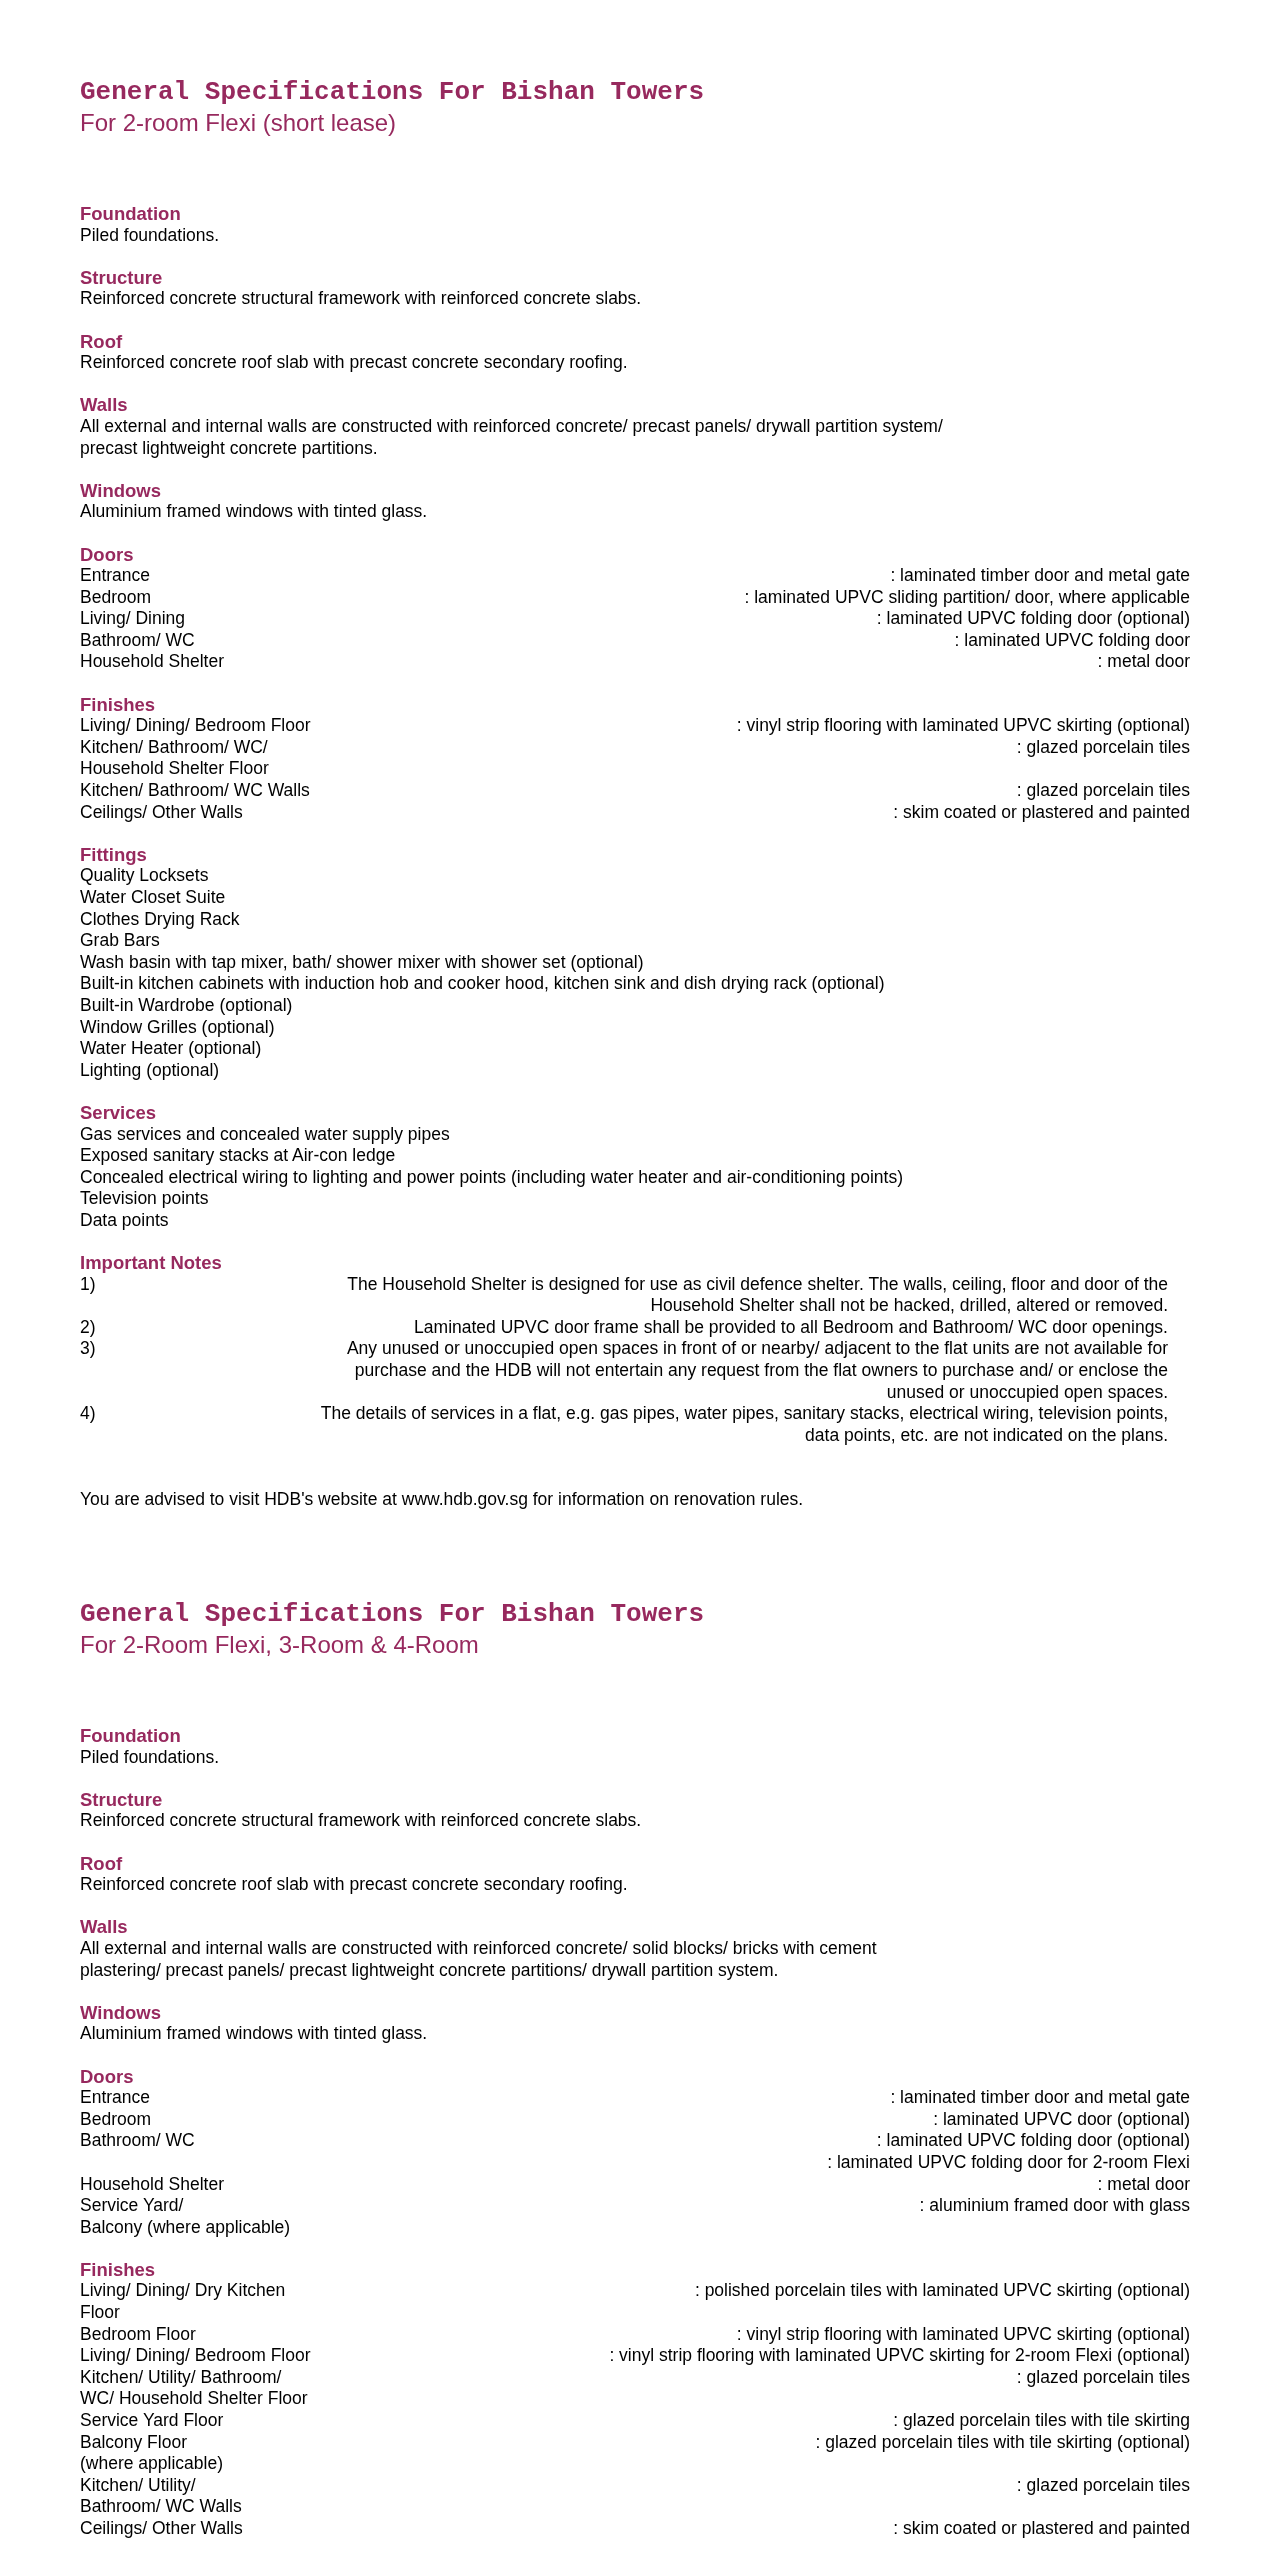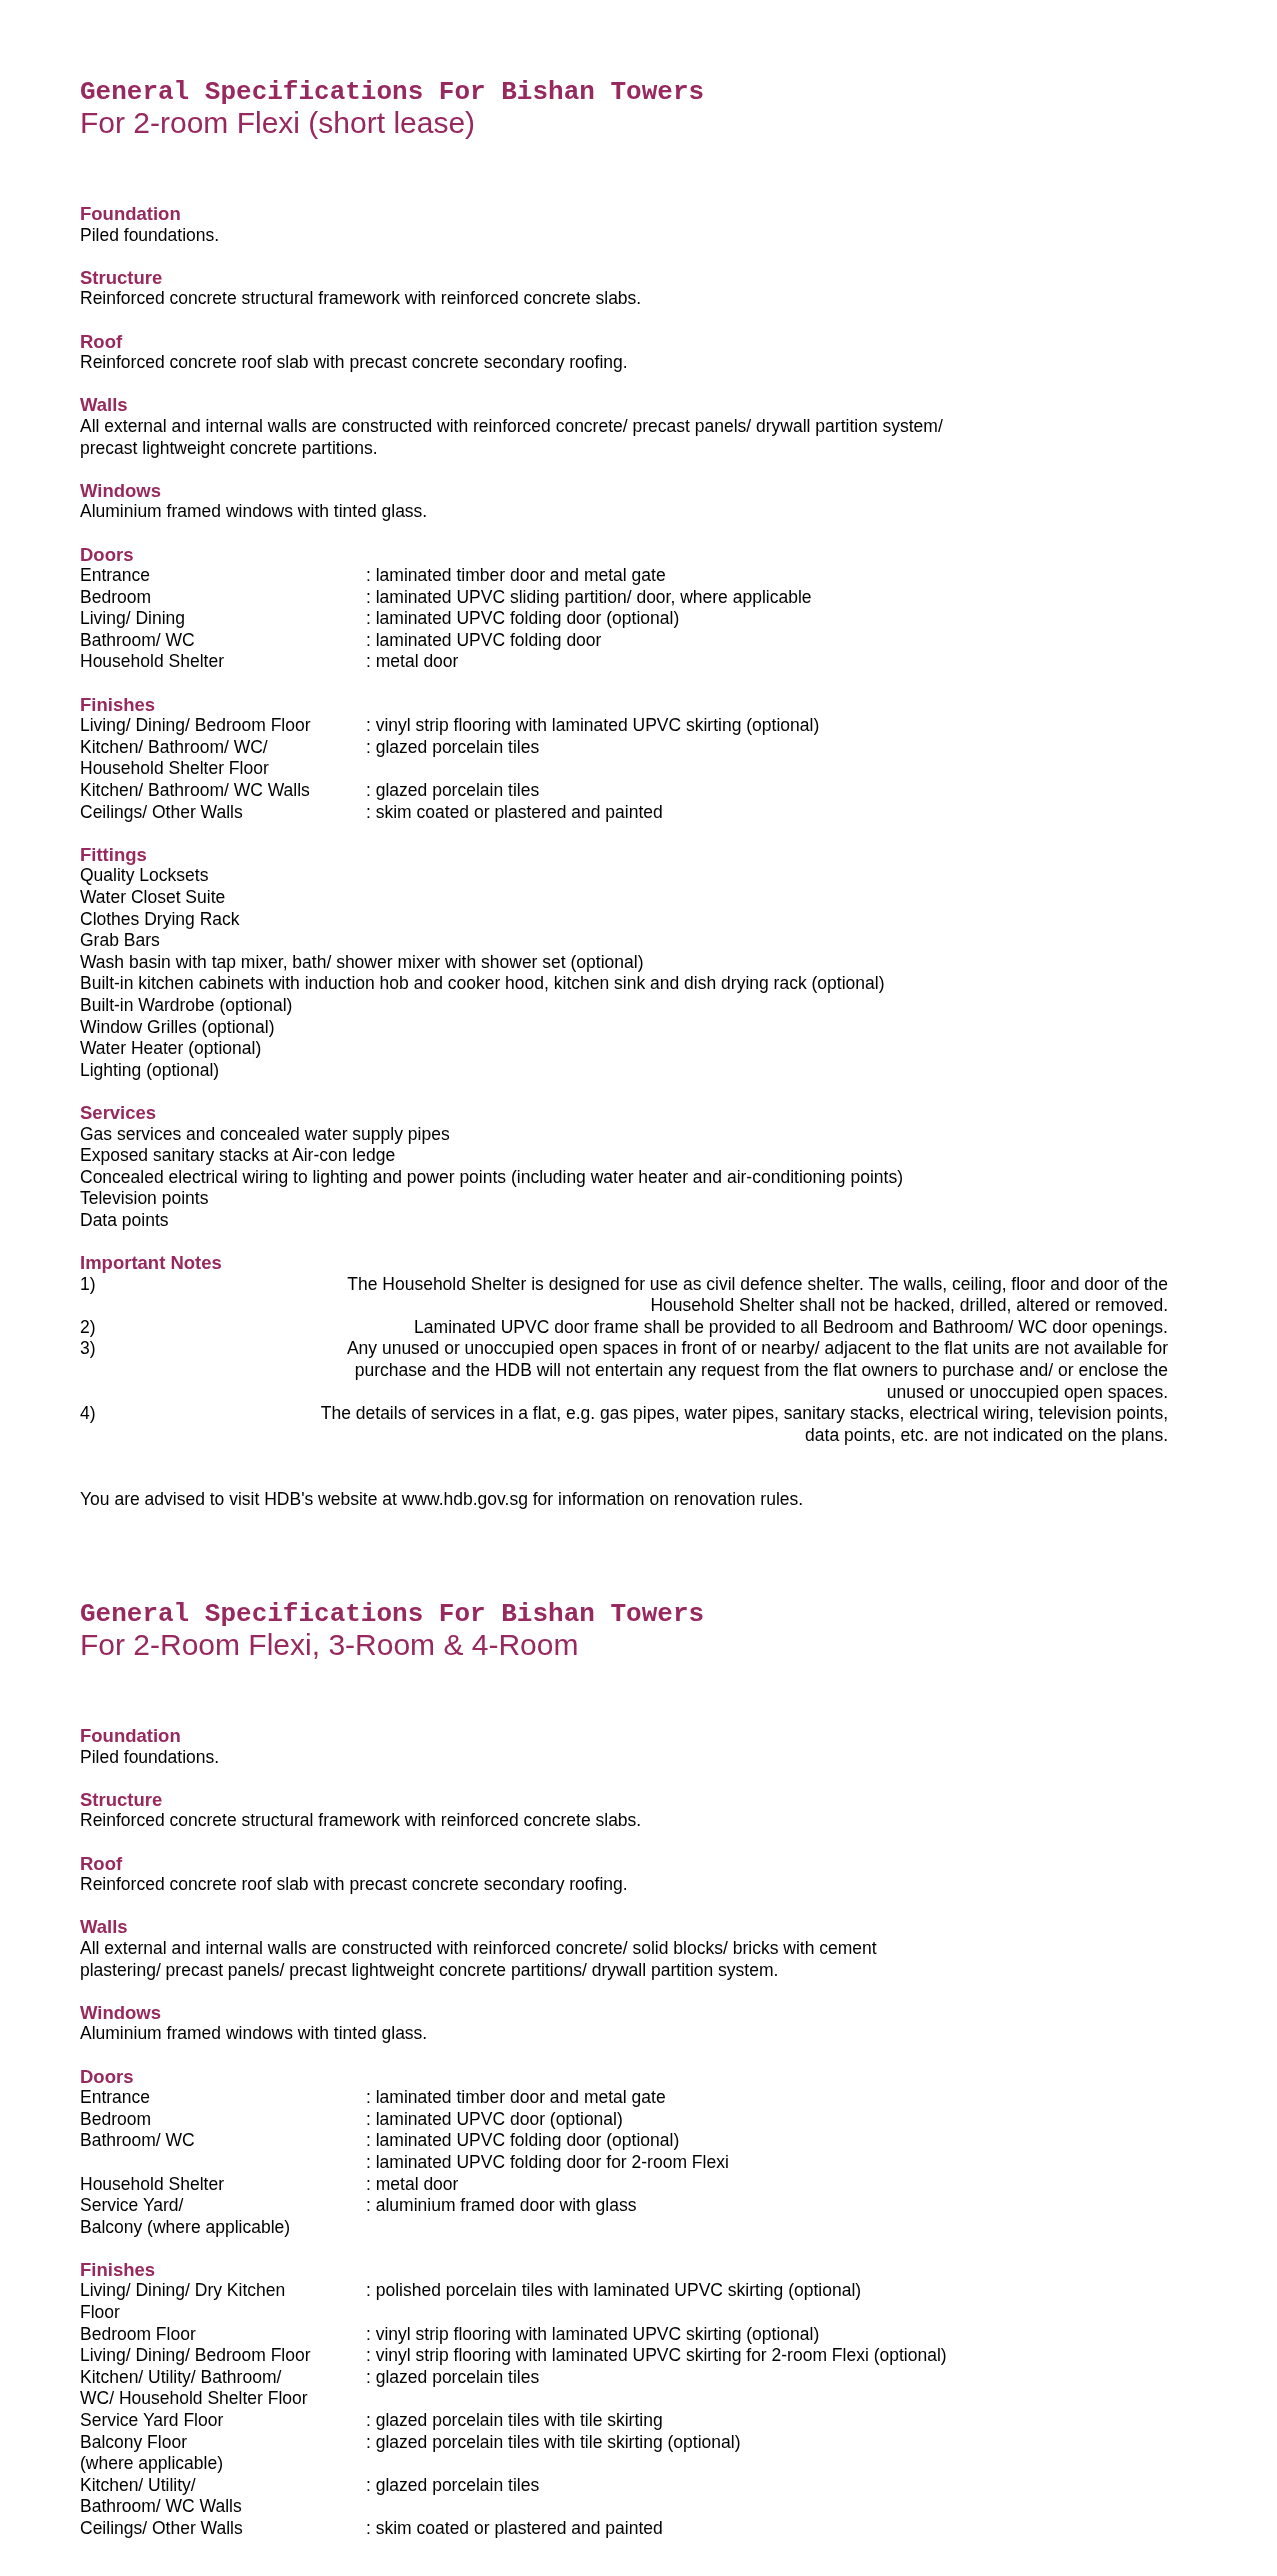--- a/index.html
+++ b/index.html
@@ -26,42 +26,42 @@
     color: var(--accent, #97295E);
     font-size: 26px;
     line-height: 31px;
     font-weight: bold;
     letter-spacing: 0;
     font-family: Liberation Mono, monospace;
   }
   .doc-subtitle {
     margin: 0 0 65px 0;
     color: var(--accent, #97295E);
-    font-size: 30px;
+    font-size: 24px;
     line-height: 30px;
     font-weight: normal;
   }
   section { margin-top: 20.6px; }
   .section-heading {
     margin: 0;
     color: var(--accent, #97295E);
     font-size: 18.5px;
     line-height: 21.6px;
     font-weight: bold;
   }
   .body-text, .list-line, .pair-label, .pair-val, .note-num, .note-body, .doc-footer {
     font-size: 17.5px;
     line-height: 21.6px;
   }
   p.body-text { margin: 0; white-space: pre-line; max-width: 1087px; }
 
   .pair-row { display: flex; align-items: flex-start; }
   .pair-label { width: 286px; flex: 0 0 286px; white-space: pre-line; }
   .pair-vals { flex: 1 1 auto; min-width: 0; }
-  .pair-val { white-space: pre-wrap; }
+  .pair-val { white-space: pre-wrap; text-align: right; }
 
   .note-row { display: flex; align-items: flex-start; }
   .note-num { width: 32px; flex: 0 0 32px; }
   .note-body { flex: 1 1 auto; white-space: pre-line; max-width: 1056px; text-align: right; }
 
   .doc-footer { margin: 43px 0 0 0; }
 </style>
 </head>
 <body>
 

